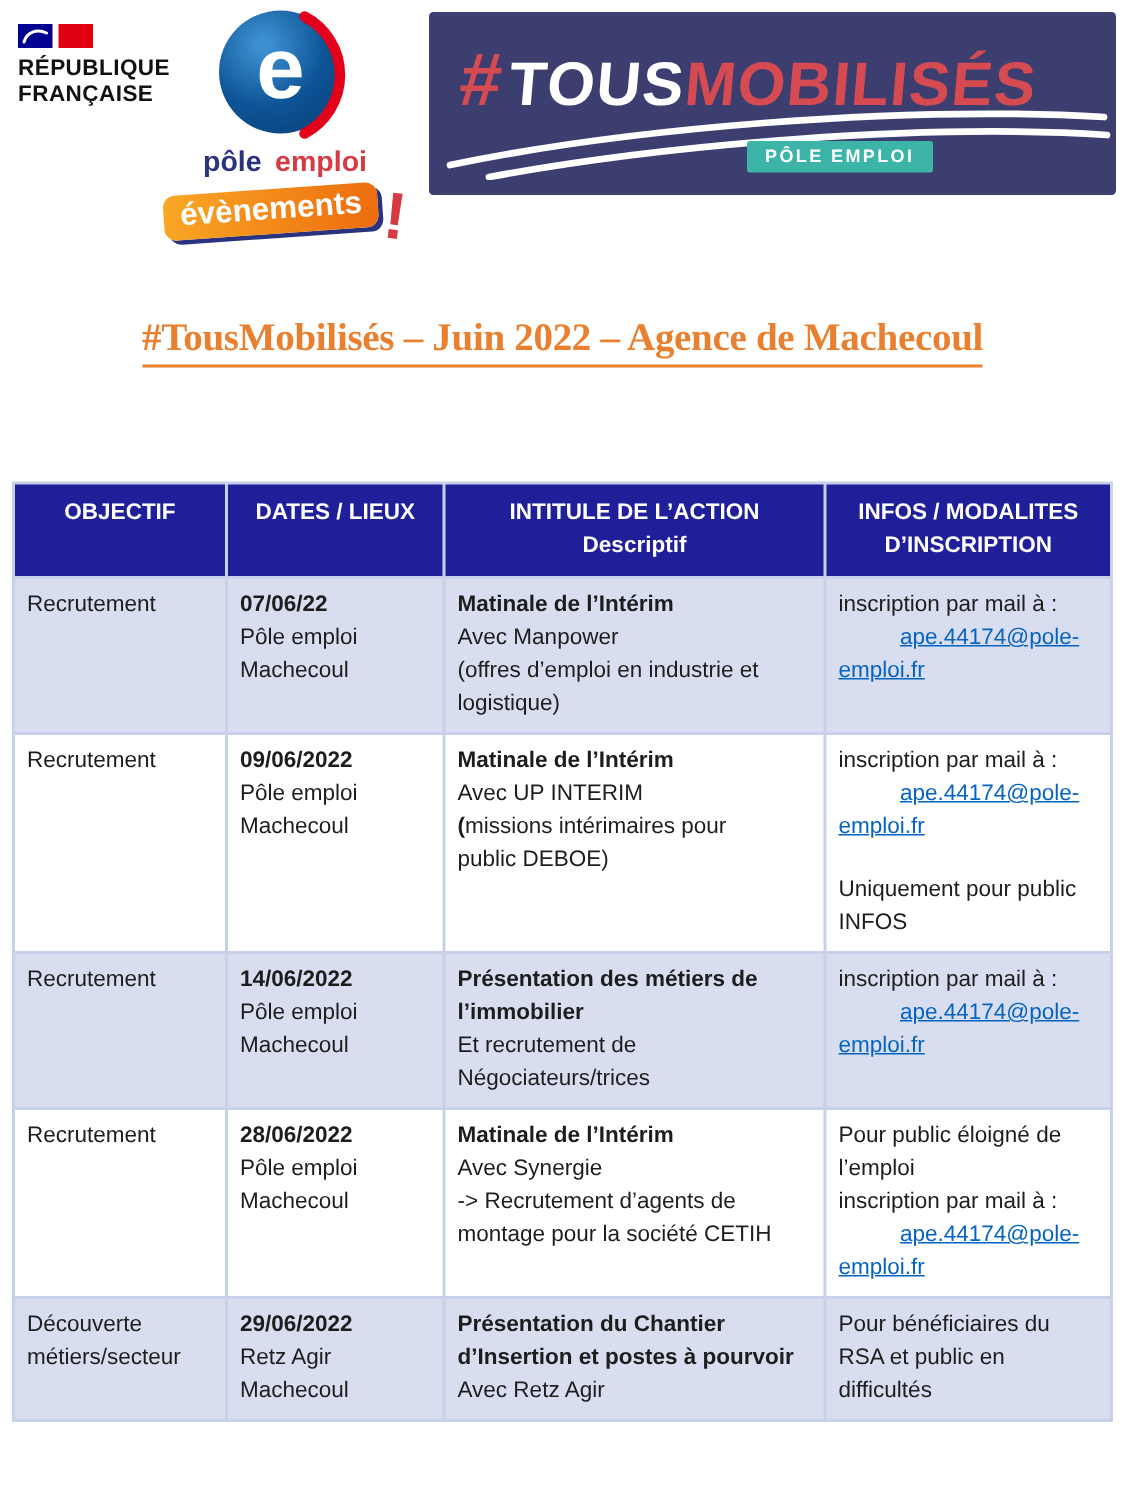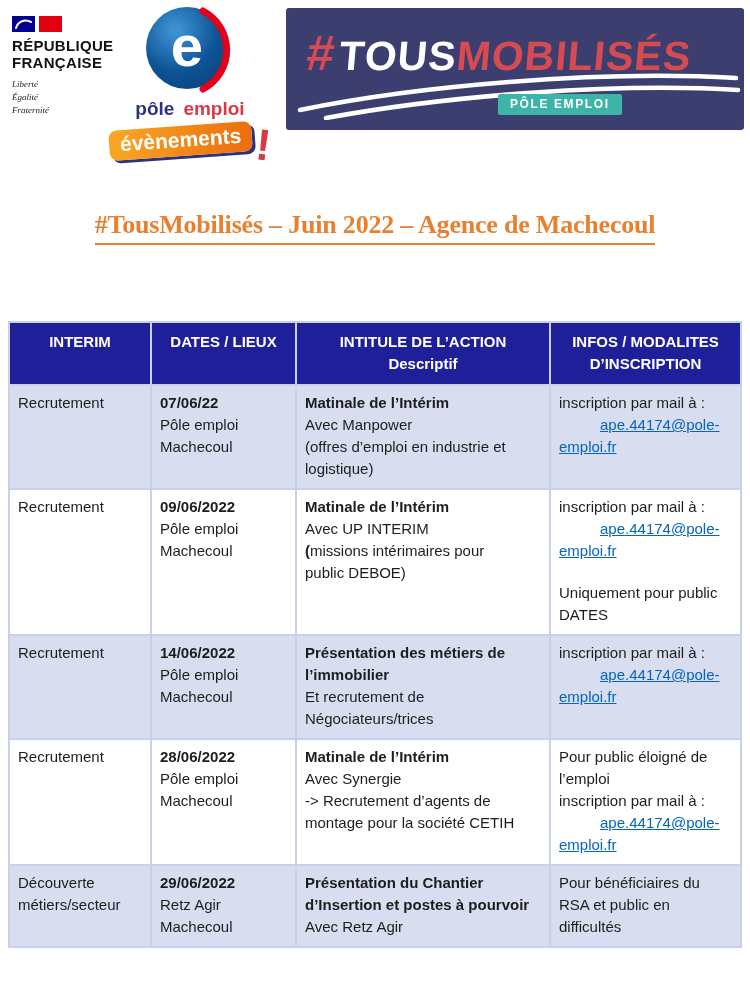--- a/index.html
+++ b/index.html
@@ -82,25 +82,20 @@
         <svg viewBox="0 0 23 16">
           <path d="M4,12 C6,5 13,3 19,6" stroke="#fff" stroke-width="2" fill="none" stroke-linecap="round"></path>
         </svg>
       </span>
       <span class="r"></span>
     </div>
     <div class="name">
       <div>RÉPUBLIQUE</div>
       <div>FRANÇAISE</div>
     </div>
-    <div class="motto">
-      <div>Liberté</div>
-      <div>Égalité</div>
-      <div>Fraternité</div>
-    </div>
   </div>
 
   <div class="pe">
     <div class="sphere-wrap">
       <div class="sphere">
         <span class="e">e</span>
       </div>
       <svg class="crescent" viewBox="0 0 92 92">
         <path d="M 59 6 A 44 44 0 0 1 59 84"></path>
       </svg>
@@ -133,21 +128,21 @@
   <table class="tbl">
       <colgroup>
         <col style="width: 140px;">
         <col style="width: 143px;">
         <col style="width: 252px;">
         <col style="width: 189px;">
       </colgroup>
       <thead>
         <tr>
           <th>
-            <div>INTERIM</div>
+            <div>OBJECTIF</div>
           </th>
           <th>
             <div>DATES / LIEUX</div>
           </th>
           <th>
             <div>INTITULE DE L’ACTION</div>
             <div>Descriptif</div>
           </th>
           <th>
             <div>INFOS / MODALITES</div>
@@ -188,21 +183,21 @@
           <td>
             <div class="ln"><span class="bd">Matinale de l’Intérim</span></div>
             <div class="ln"><span>Avec UP INTERIM</span></div>
             <div class="ln"><span class="bd">(</span><span>missions intérimaires pour</span></div>
             <div class="ln"><span>public DEBOE)</span></div>
           </td>
           <td>
             <div class="ln"><span>inscription par mail à :</span></div>
             <div class="ln"><a href="#" class="mail">ape.44174@pole-emploi.fr</a></div>
             <div class="ln gap"><span>Uniquement pour public</span></div>
-            <div class="ln"><span>DATES</span></div>
+            <div class="ln"><span>INFOS</span></div>
           </td>
         </tr>
         <tr class="shaded">
           <td>
             <div class="ln"><span>Recrutement</span></div>
           </td>
           <td>
             <div class="ln"><span class="bd">14/06/2022</span></div>
             <div class="ln"><span>Pôle emploi</span></div>
             <div class="ln"><span>Machecoul</span></div>

